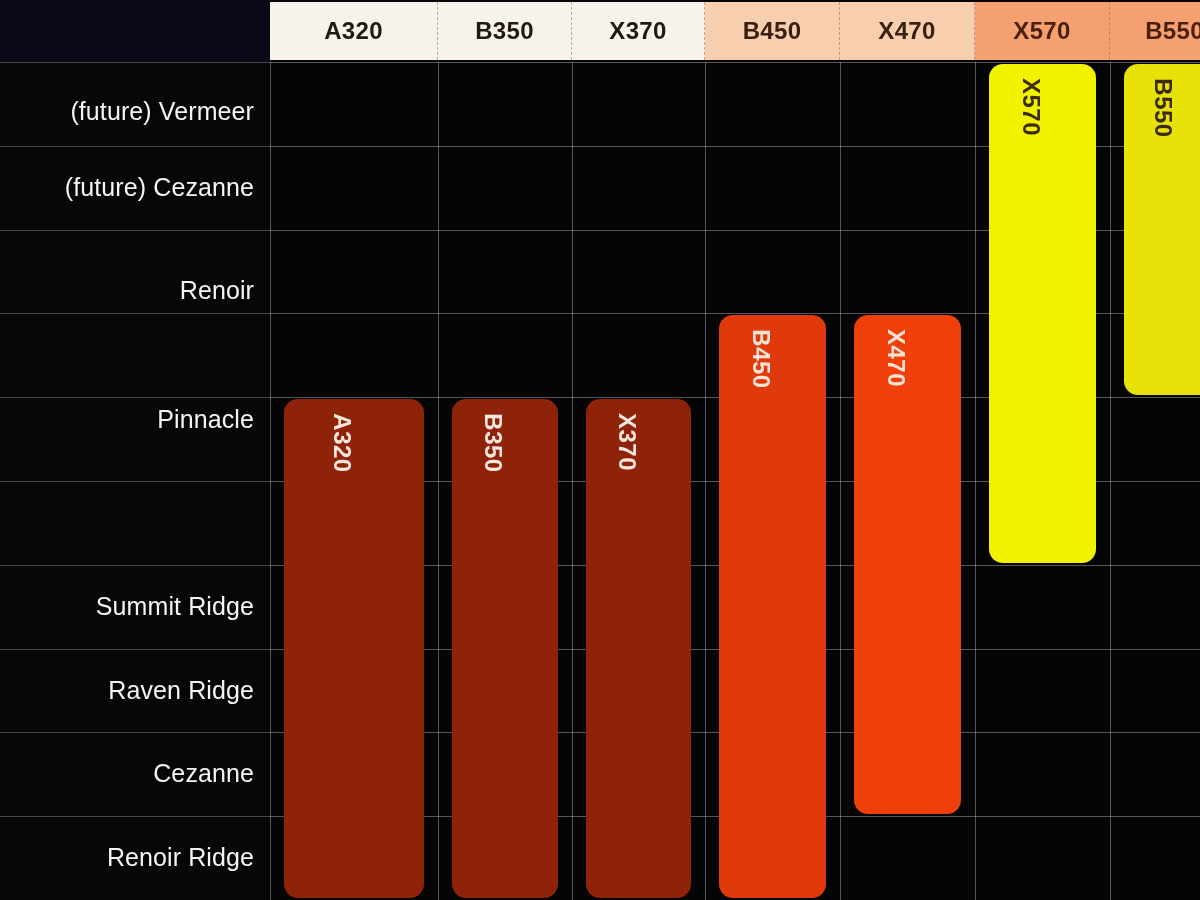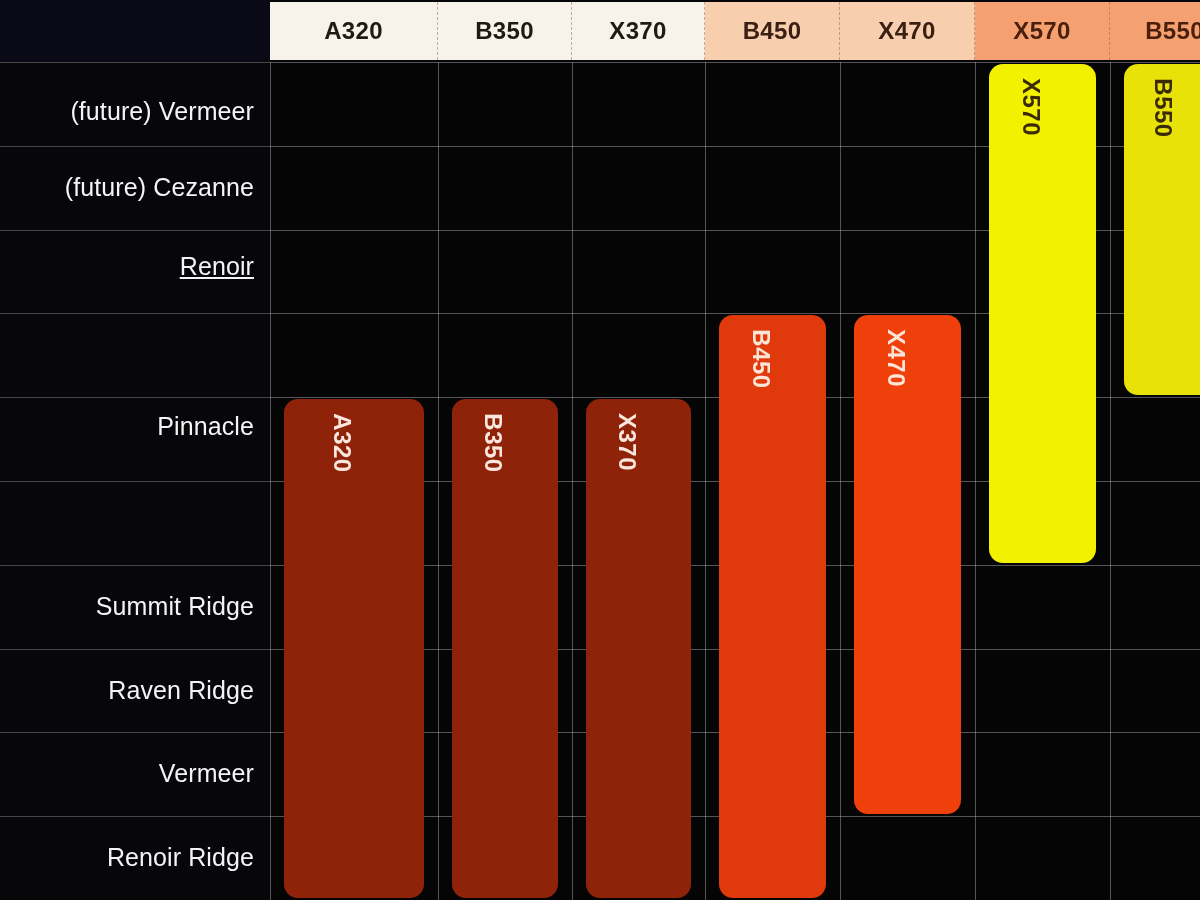--- a/index.html
+++ b/index.html
@@ -138,25 +138,25 @@
 </head>
 <body>
 
 <div id="matrix">
 
   <div class="corner-cell"></div>
 
   <div class="label-column">
       <div class="row-label" style="top: 0px; height: 83.8px; margin-top: 8px;">(future) Vermeer</div>
       <div class="row-label" style="top: 84px; height: 83.8px;">(future) Cezanne</div>
-      <div class="row-label" style="top: 152px; height: 104px; text-decoration: underline;">Renoir</div>
-      <div class="row-label" style="top: 323px; height: 83.8px;">Pinnacle</div>
+      <div class="row-label" style="top: 176px; height: 104px;">Renoir</div>
+      <div class="row-label" style="top: 316px; height: 83.8px;">Pinnacle</div>
       <div class="row-label" style="top: 587px; height: 83.8px;">Raven Ridge</div>
       <div class="row-label" style="top: 503px; height: 83.8px;">Summit Ridge</div>
-      <div class="row-label" style="top: 670px; height: 83.8px;">Vermeer</div>
+      <div class="row-label" style="top: 670px; height: 83.8px;">Cezanne</div>
       <div class="row-label" style="top: 754px; height: 83.8px;">Renoir Ridge</div>
     </div>
 
   <div class="plot-area">
       <div class="grid-h" style="top: 0px;"></div>
       <div class="grid-h" style="top: 84px;"></div>
       <div class="grid-h" style="top: 168px;"></div>
       <div class="grid-h" style="top: 251px;"></div>
       <div class="grid-h" style="top: 335px;"></div>
       <div class="grid-h" style="top: 419px;"></div>

